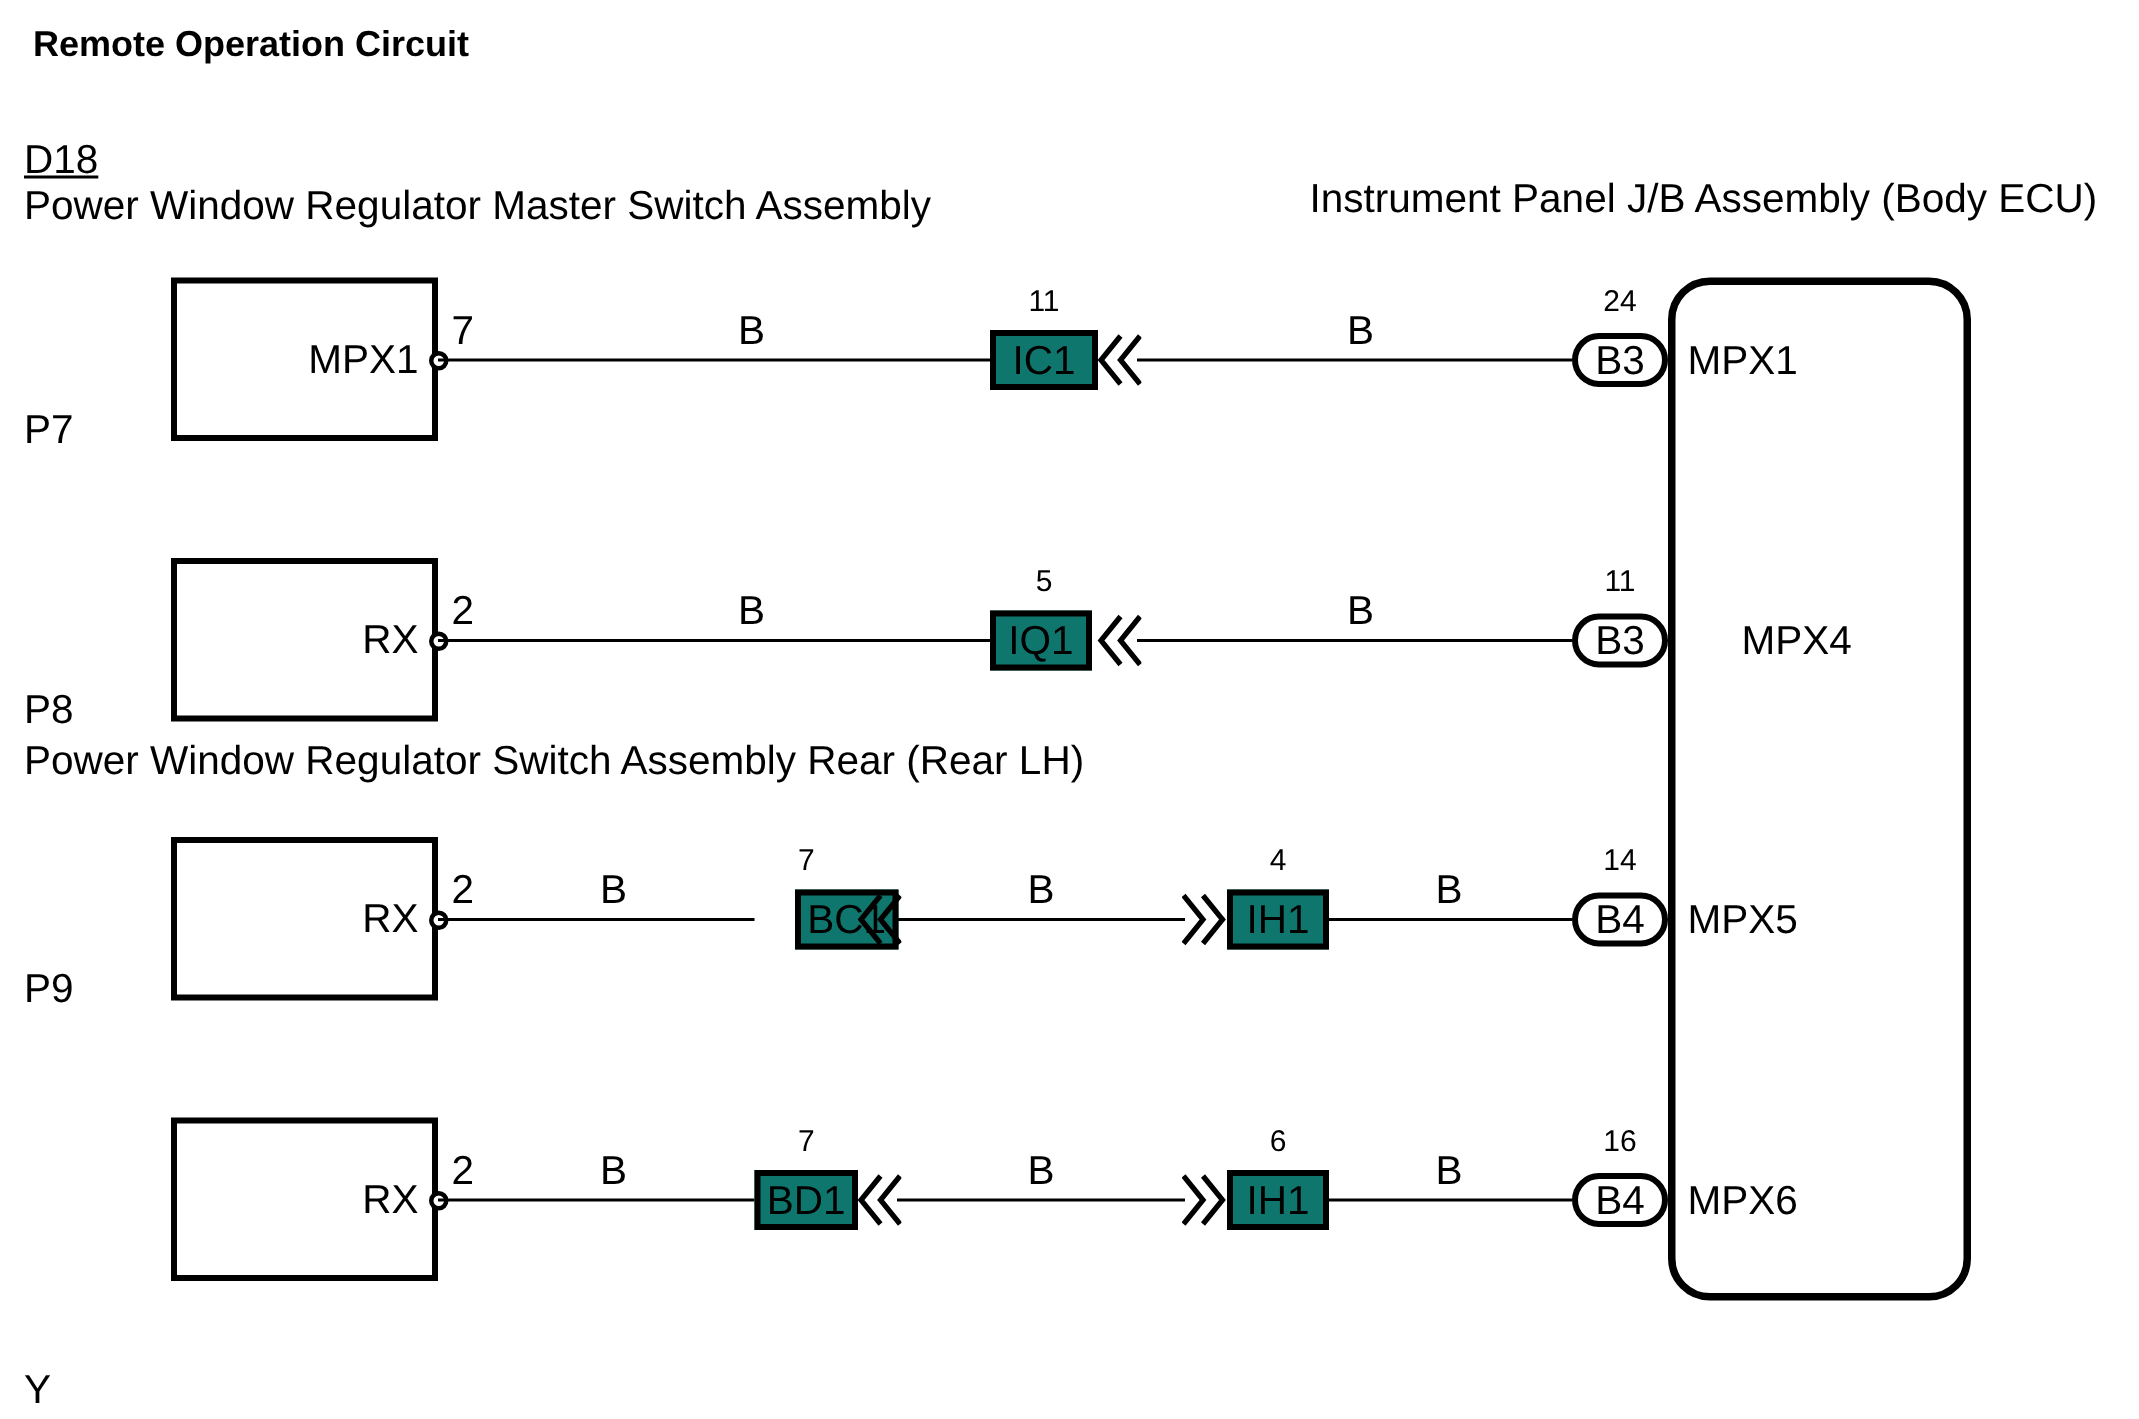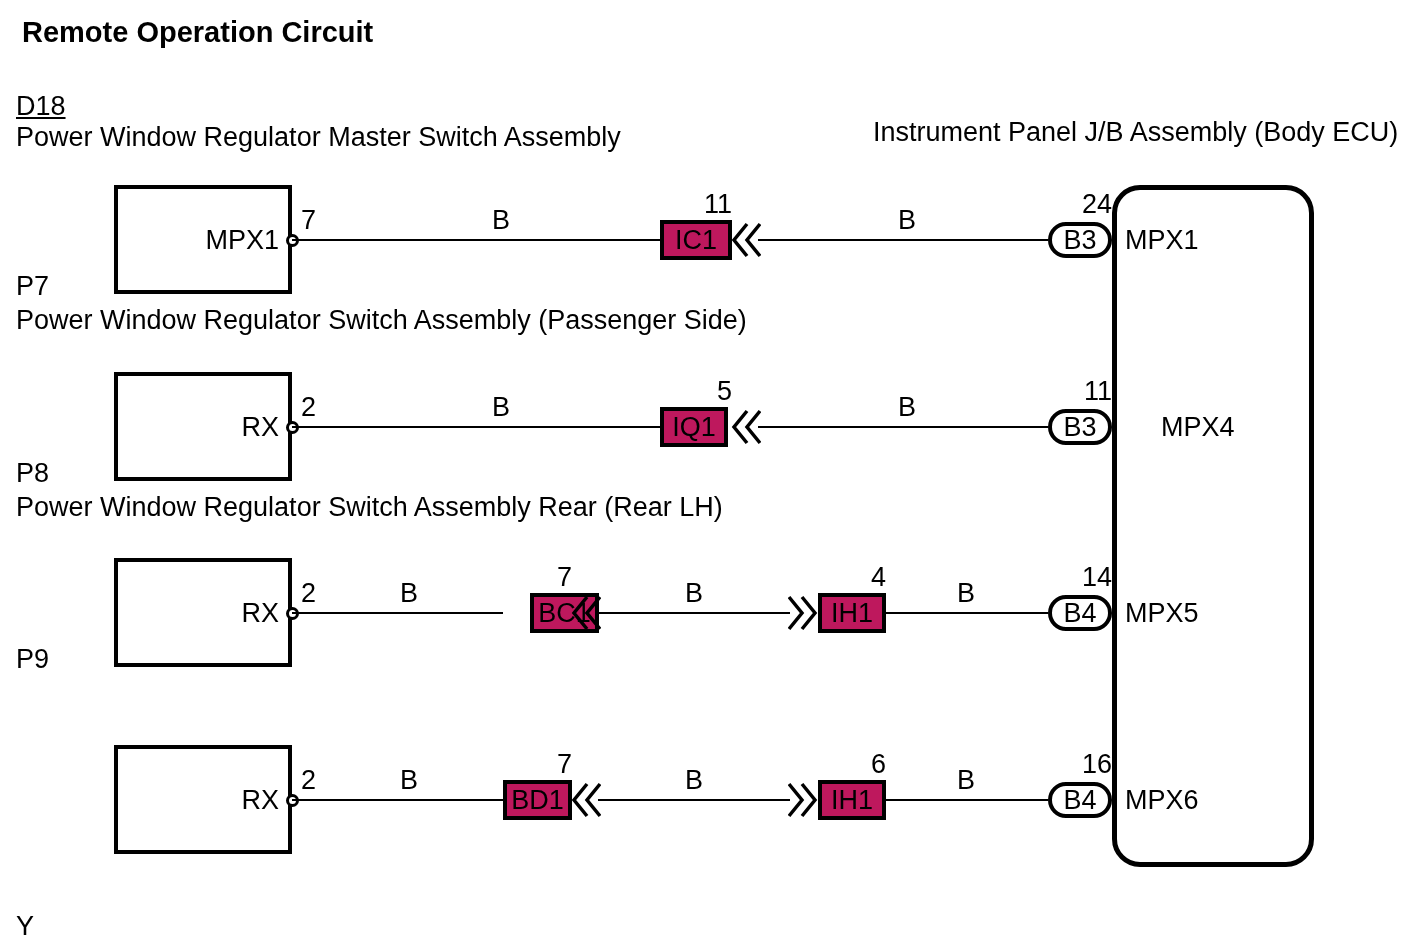--- a/index.html
+++ b/index.html
@@ -2,29 +2,29 @@
 <html><head>
 <meta charset="utf-8">
 <style>
   html,body { margin:0; padding:0; background:#ffffff; }
   #stage {
     position:relative; width:1426px; height:946px; background:#ffffff;
     font-family:"Liberation Sans", sans-serif; color:#000;
     overflow:hidden;
   }
   .txt { position:absolute; font-size:27px; line-height:1.05; white-space:nowrap; color:#000; }
-  .title { font-size:29px; font-weight:bold; }
+  .title { font-size:24px; font-weight:bold; }
   .wire { position:absolute; height:2px; background:#000; }
   .cbox { position:absolute; border:4px solid #000; background:#fff; box-sizing:border-box; }
   .cbox .pinlbl { position:absolute; right:9px; top:50%; transform:translateY(-50%); font-size:27px; }
-  .conn { position:absolute; border:4px solid #000; background:#be185d; box-sizing:border-box;
+  .conn { position:absolute; border:4px solid #000; background:#0f766e; box-sizing:border-box;
           display:flex; align-items:center; justify-content:center; font-size:27px; }
   .oval { position:absolute; border:4px solid #000; background:#fff; box-sizing:border-box;
           border-radius:18px; display:flex; align-items:center; justify-content:center; font-size:27px; }
-  .numlbl { position:absolute; font-size:27px; line-height:1; text-align:right; }
+  .numlbl { position:absolute; font-size:20px; line-height:1; text-align:center; }
   .circle { position:absolute; width:13px; height:13px; border-radius:50%;
             border:3px solid #000; background:#fff; box-sizing:border-box; }
   .bigrect { position:absolute; left:1112px; top:185px; width:202px; height:682px;
              border:5px solid #000; border-radius:28px; box-sizing:border-box; background:#fff; }
   .chev { position:absolute; width:30px; height:36px; }
   .chev path { stroke:#000; stroke-width:3.5; fill:none; }
 </style>
 </head>
 <body>
 
@@ -62,21 +62,20 @@
     <div class="txt" style="left:898px; top:206px;">B</div>
 
     <div class="numlbl" style="left:1048px; top:191px; width:64px;">24</div>
     <div class="oval" style="left:1048px; top:222px; width:64px; height:36px;">
       <span>B3</span>
     </div>
     <div class="txt" style="left:1125px; top:226px;">MPX1</div>
   </div>
 
   <div class="txt" style="left:16px; top:272px;">P7</div>
-  <div class="txt" style="left:16px; top:306px;">Power Window Regulator Switch Assembly (Passenger Side)</div>
 
   <div>
     <div class="cbox" style="left:114px; top:372px; width:178px; height:109px;">
       <span class="pinlbl">RX</span>
     </div>
     <div class="circle" style="left:285.5px; top:420.5px;"></div>
     <div class="txt" style="left:301px; top:393px;">2</div>
 
     <div class="wire" style="left:292px; top:426px; width:368px;"></div>
     <div class="txt" style="left:492px; top:393px;">B</div>

